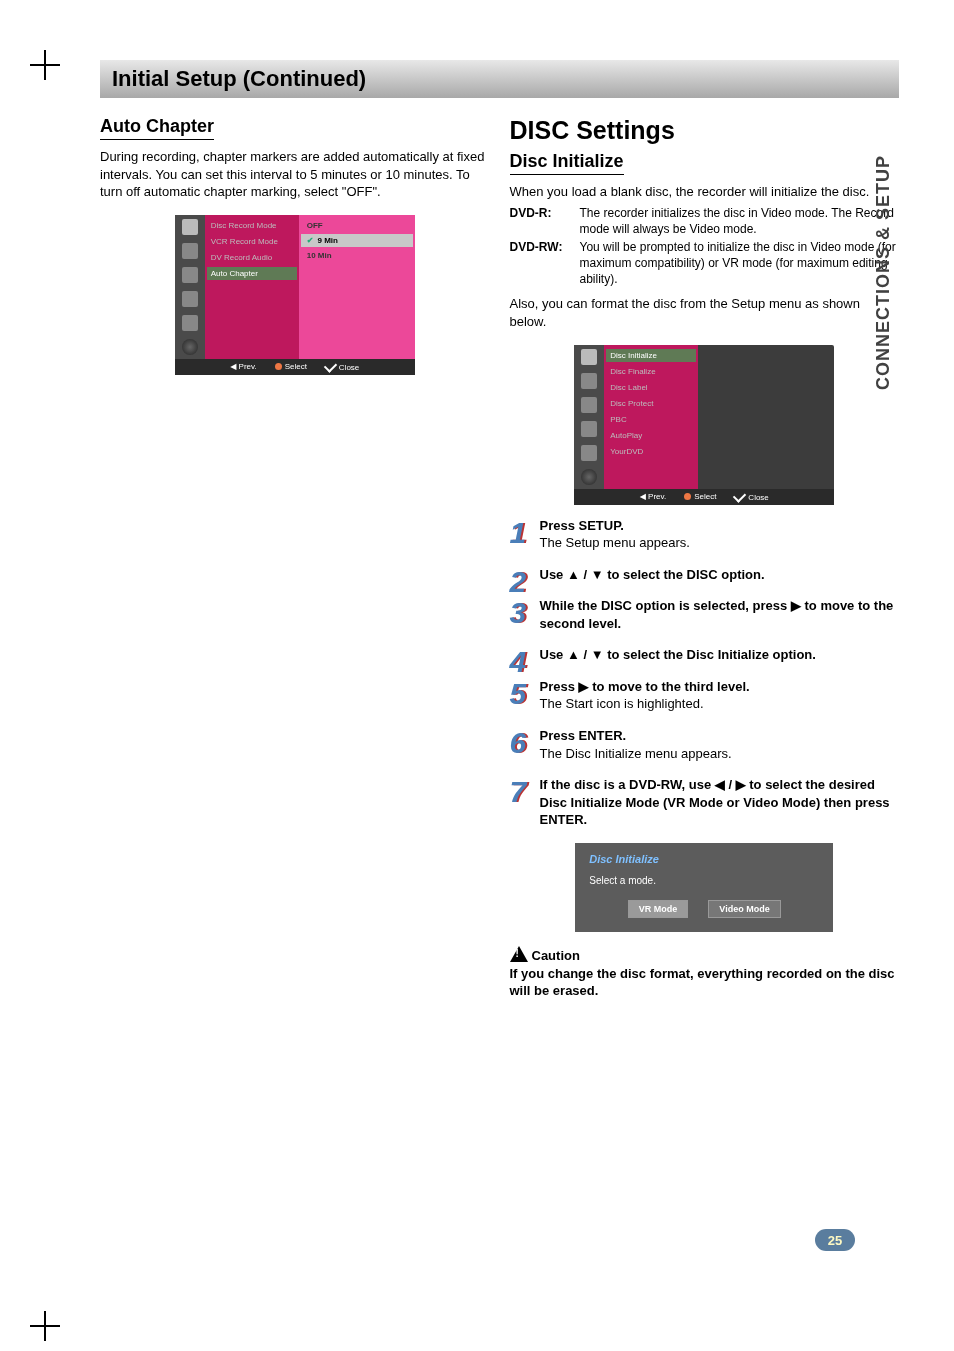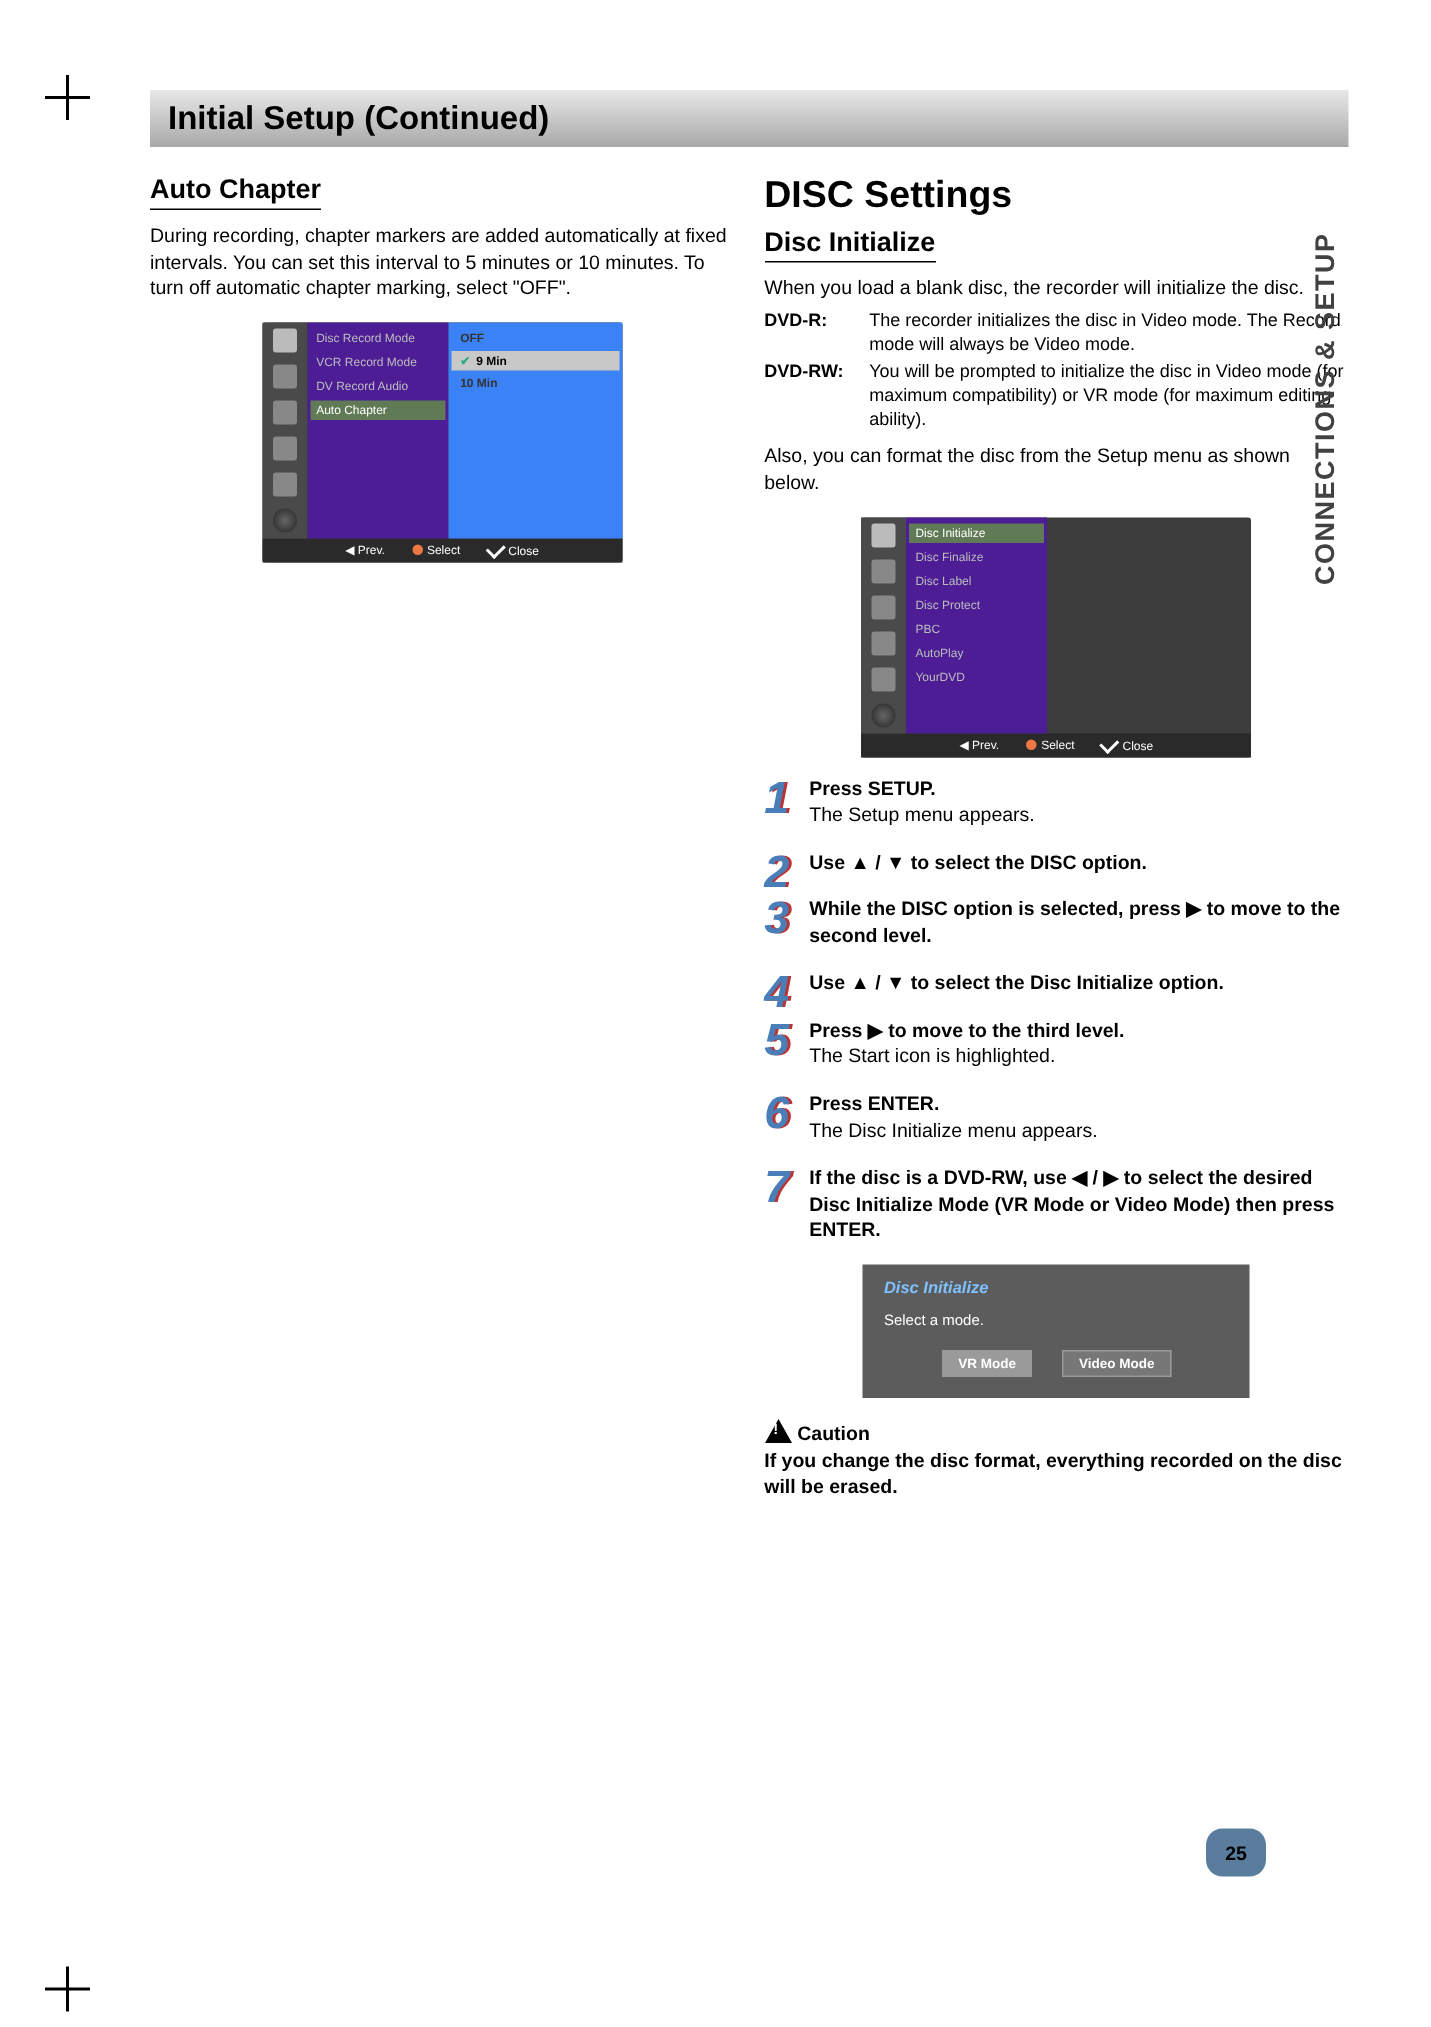--- a/index.html
+++ b/index.html
@@ -87,35 +87,35 @@
     border-radius: 2px;
   }
   .osd-icons .ic.disc { border-radius: 50%; background: radial-gradient(#666,#222); }
   .osd-icons .ic.tv { border-radius: 2px; background:#bbb; }
   .osd-labels {
     width: 90px;
     padding: 4px 2px;
     display: flex;
     flex-direction: column;
     gap: 3px;
-    background: #4c1d95;
+    background: #be185d;
   }
   .lab {
     padding: 2px 4px;
     color: #bdbdbd;
     font-size: 8px;
     white-space: nowrap;
   }
   .lab.sel {
     background: #5f7a55;
     color: #fff;
   }
   .osd-vals {
     flex: 1;
-    background: #3b82f6;
+    background: #ec4899;
     padding: 4px 2px;
     display: flex;
     flex-direction: column;
     gap: 2px;
   }
   .val {
     padding: 2px 6px;
     color: #333;
     font-size: 8px;
     font-weight: bold;
@@ -229,26 +229,26 @@
     transform: rotate(180deg);
     font-size: 18px;
     font-weight: bold;
     letter-spacing: 1px;
     color:#414141;
   }
 
   
   .pagenum {
     position:absolute;
-    right: 110px;
+    right: 99px;
     bottom: 100px;
     width: 40px;
-    height: 32px;
+    height: 22px;
     background:#5a7d9e;
-    color:#000000;
+    color:#fef9c3;
     font-size:13px;
     font-weight:bold;
     border-radius: 11px;
     display:flex;
     align-items:center;
     justify-content:center;
   }
 
   
   .crop { position:absolute; width:30px; height:30px; }

